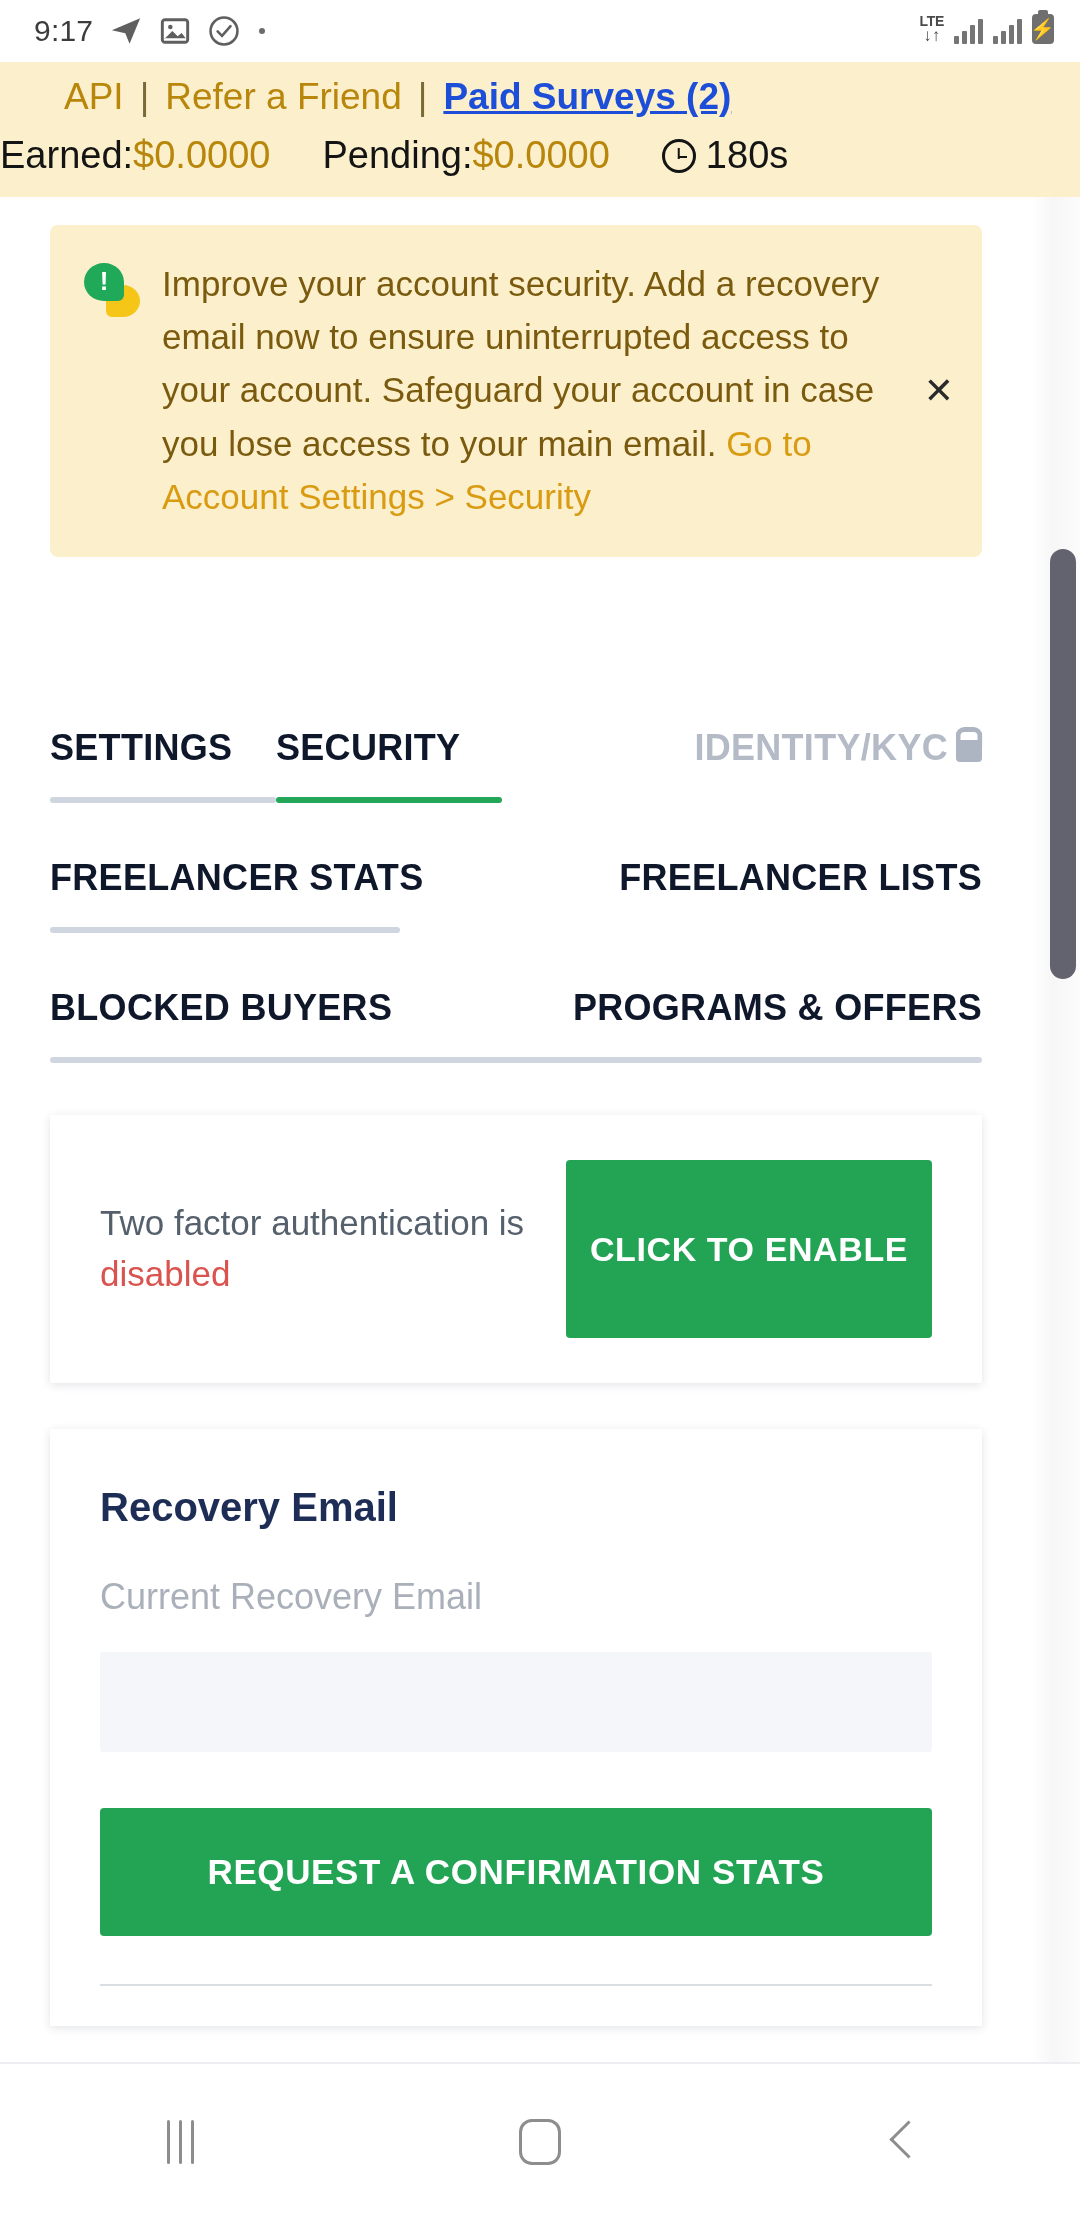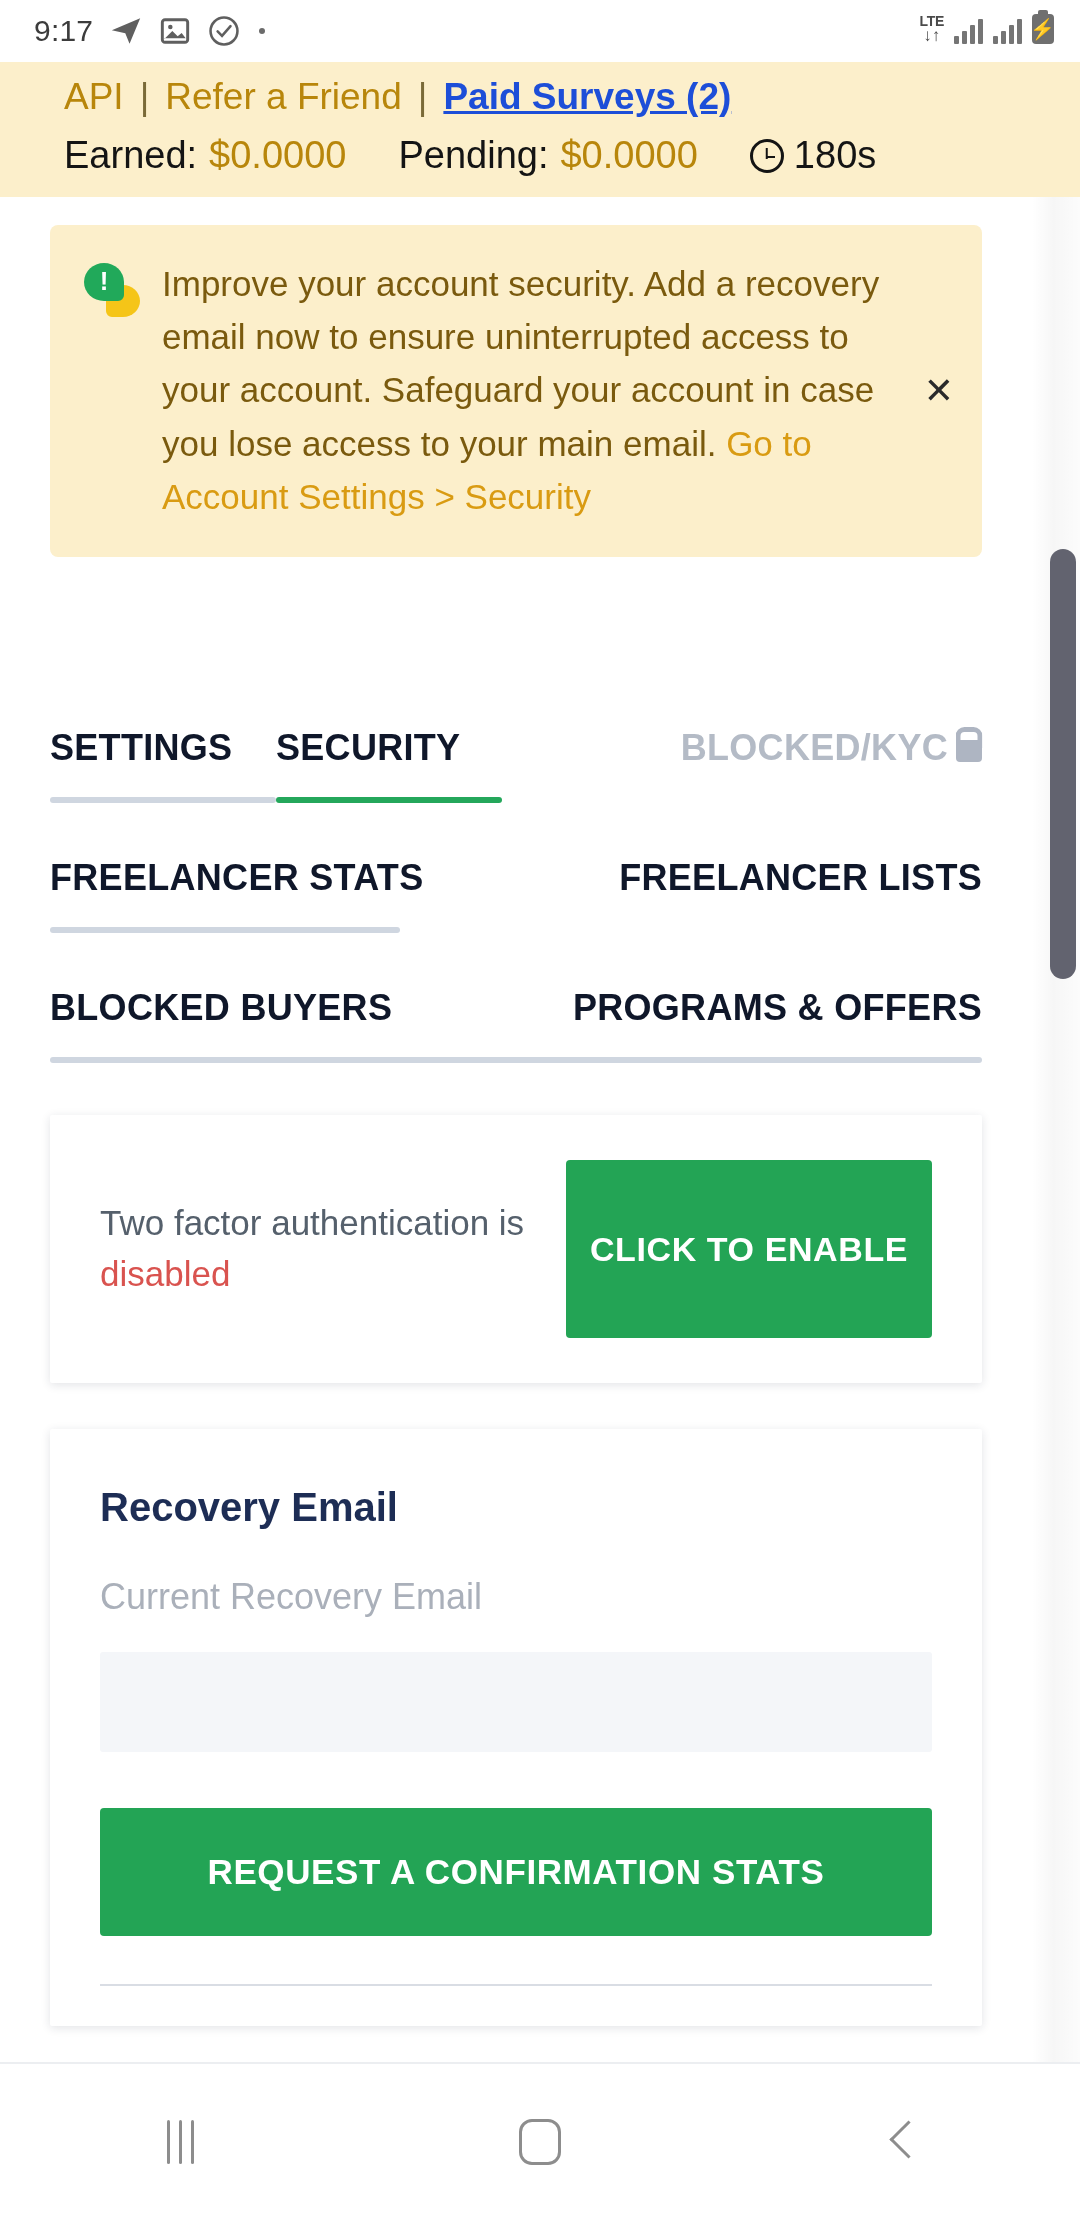--- a/index.html
+++ b/index.html
@@ -103,25 +103,24 @@
     font-weight: 300;
   }
   .top-links a.surveys {
     color: #1d4ed8;
     font-weight: bold;
     text-decoration: underline;
   }
   .top-stats {
     display: flex;
     align-items: center;
-    padding-left: 64px;
     font-size: 38px;
   }
   .stat-label { color: #141414; font-weight: 400; }
-  .stat-value { color: #b8860b; margin-left: 12px; }
+  .stat-value { color: #b8860b; }
   .stat-gap { width: 52px; }
   .timer-block {
     display: flex; align-items: center; gap: 10px;
     margin-left: 52px;
     color: #141414;
   }
   .clock-glyph {
     width: 34px; height: 34px;
     border: 3px solid #141414;
     border-radius: 50%;
@@ -512,21 +511,21 @@
         <div class="tab t1">
           <span class="tab-label">SETTINGS</span>
           <span class="tab-underline"></span>
         </div>
         <div class="tab t2">
           <span class="tab-label">SECURITY</span>
           <span class="tab-underline active"></span>
         </div>
         <div class="tab t3 locked">
           <span class="tab-label">
-              <span>BLOCKED/KYC</span>
+              <span>IDENTITY/KYC</span>
               <span class="lock-glyph"></span>
             </span>
           <span class="tab-underline"></span>
         </div>
       </div>
 
       <div class="tab-row tab-row-2">
         <div class="tab t4">
           <span class="tab-label">FREELANCER STATS</span>
           <span class="tab-underline"></span>

